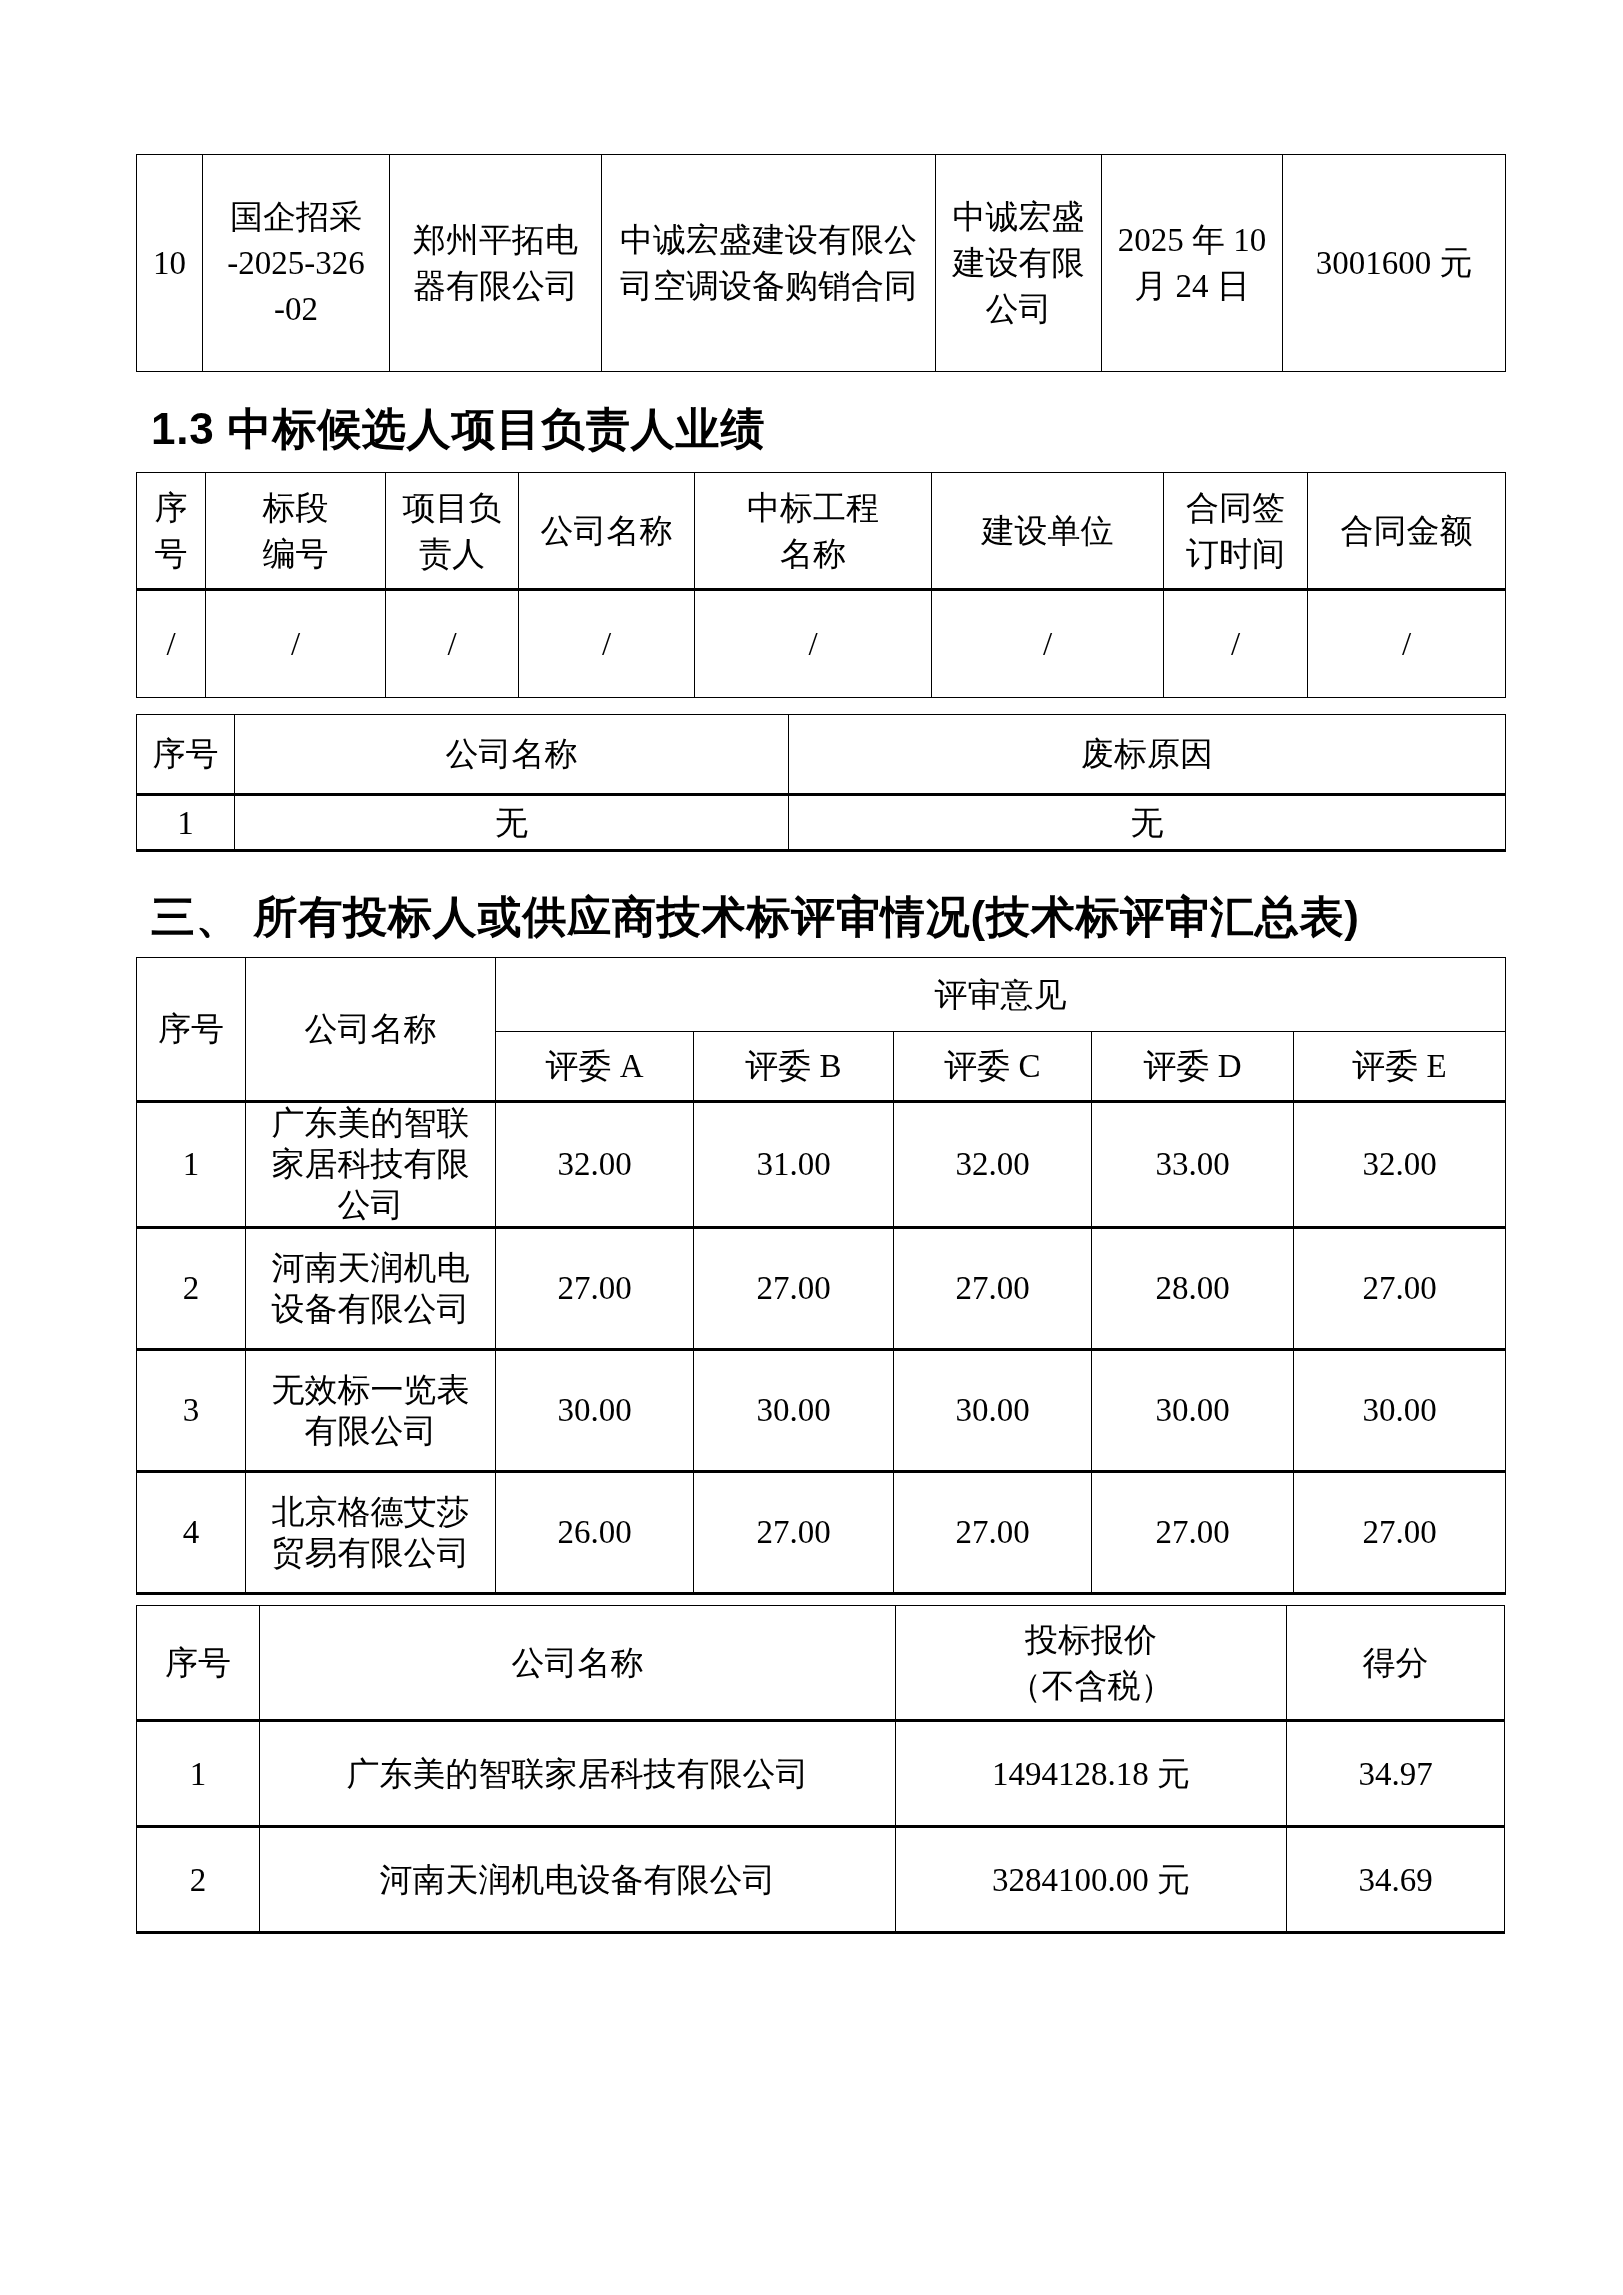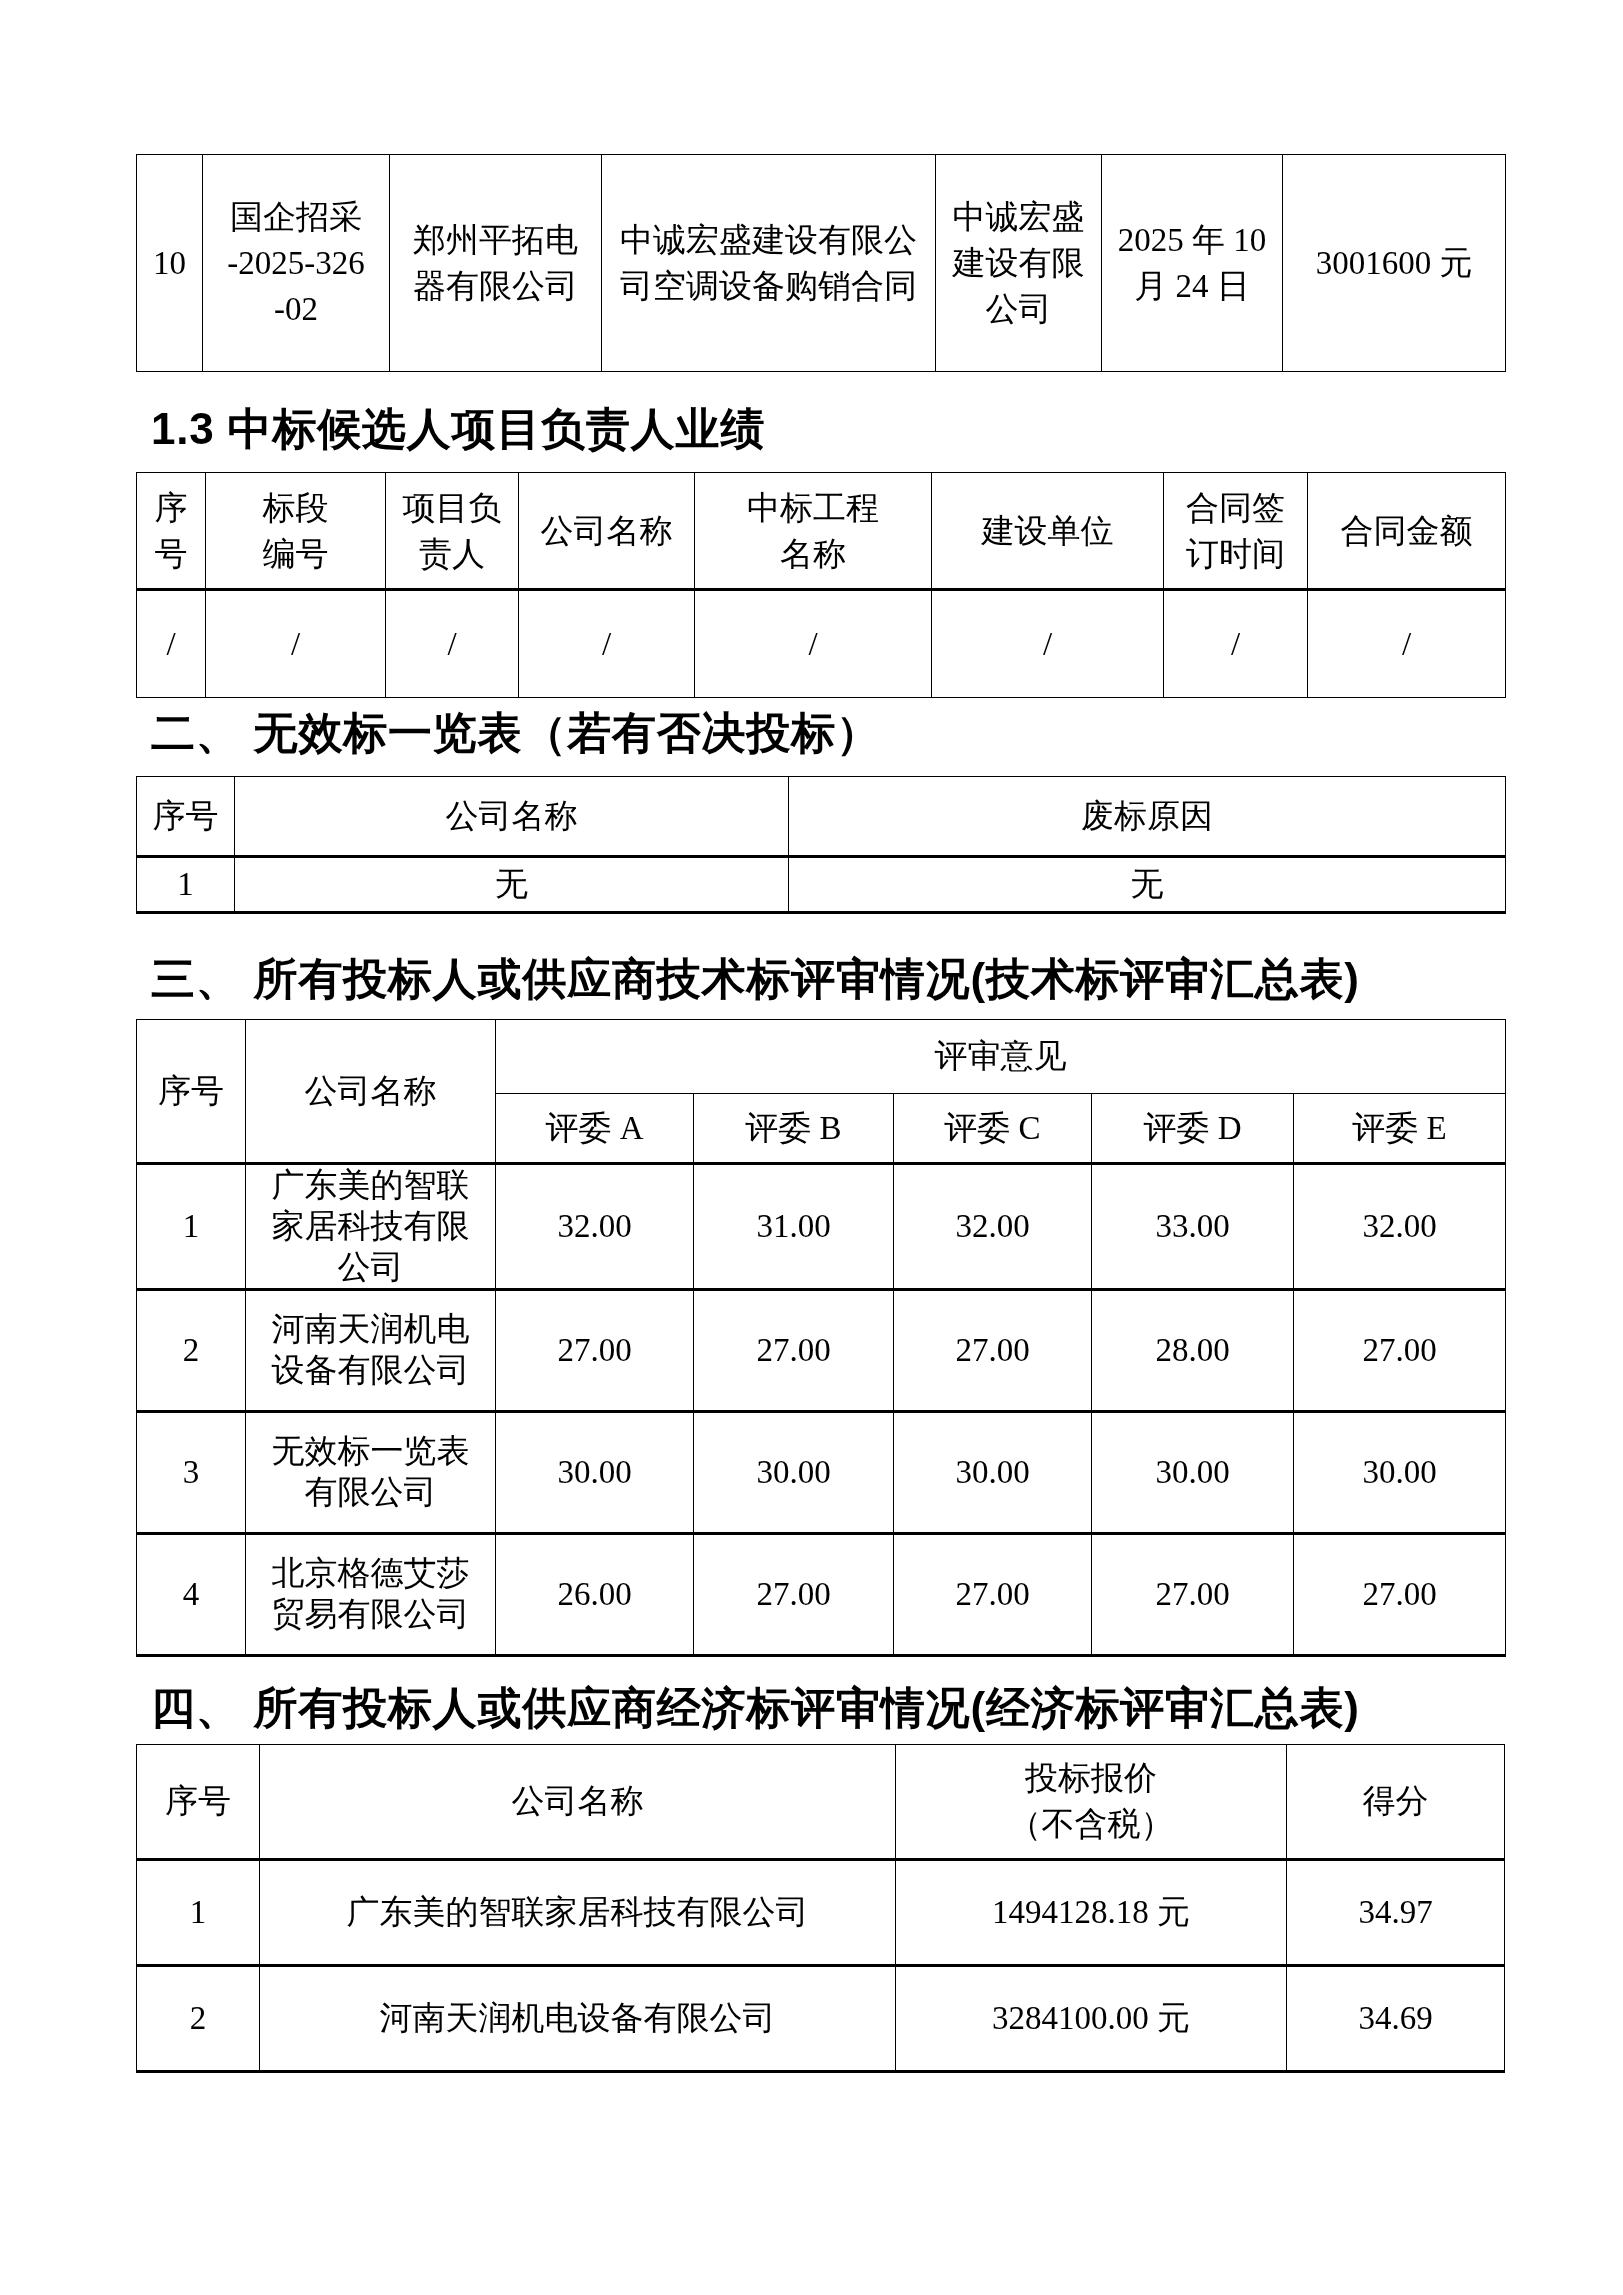--- a/index.html
+++ b/index.html
@@ -140,21 +140,20 @@
       <td>/</td>
       <td>/</td>
       <td>/</td>
       <td>/</td>
       <td>/</td>
       <td>/</td>
     </tr>
   </tbody>
     </table>
 
-  <h2 id="h2" class="sec">二、 无效标一览表（若有否决投标）</h2>
 
   <table id="t3">
     <colgroup>
       <col style="width:98px">
         <col style="width:554px">
         <col style="width:717px">
     </colgroup>
     <tbody>
         <tr class="hrow">
       <th>序号</th>
@@ -231,21 +230,20 @@
 贸易有限公司</td>
       <td>26.00</td>
       <td>27.00</td>
       <td>27.00</td>
       <td>27.00</td>
       <td>27.00</td>
     </tr>
   </tbody>
     </table>
 
-  <h2 id="h4" class="sec">四、 所有投标人或供应商经济标评审情况(经济标评审汇总表)</h2>
 
   <table id="t5">
     <colgroup>
       <col style="width:123px">
         <col style="width:636px">
         <col style="width:391px">
       <col style="width:218px">
     </colgroup>
     <tbody>
         <tr class="hrow">

